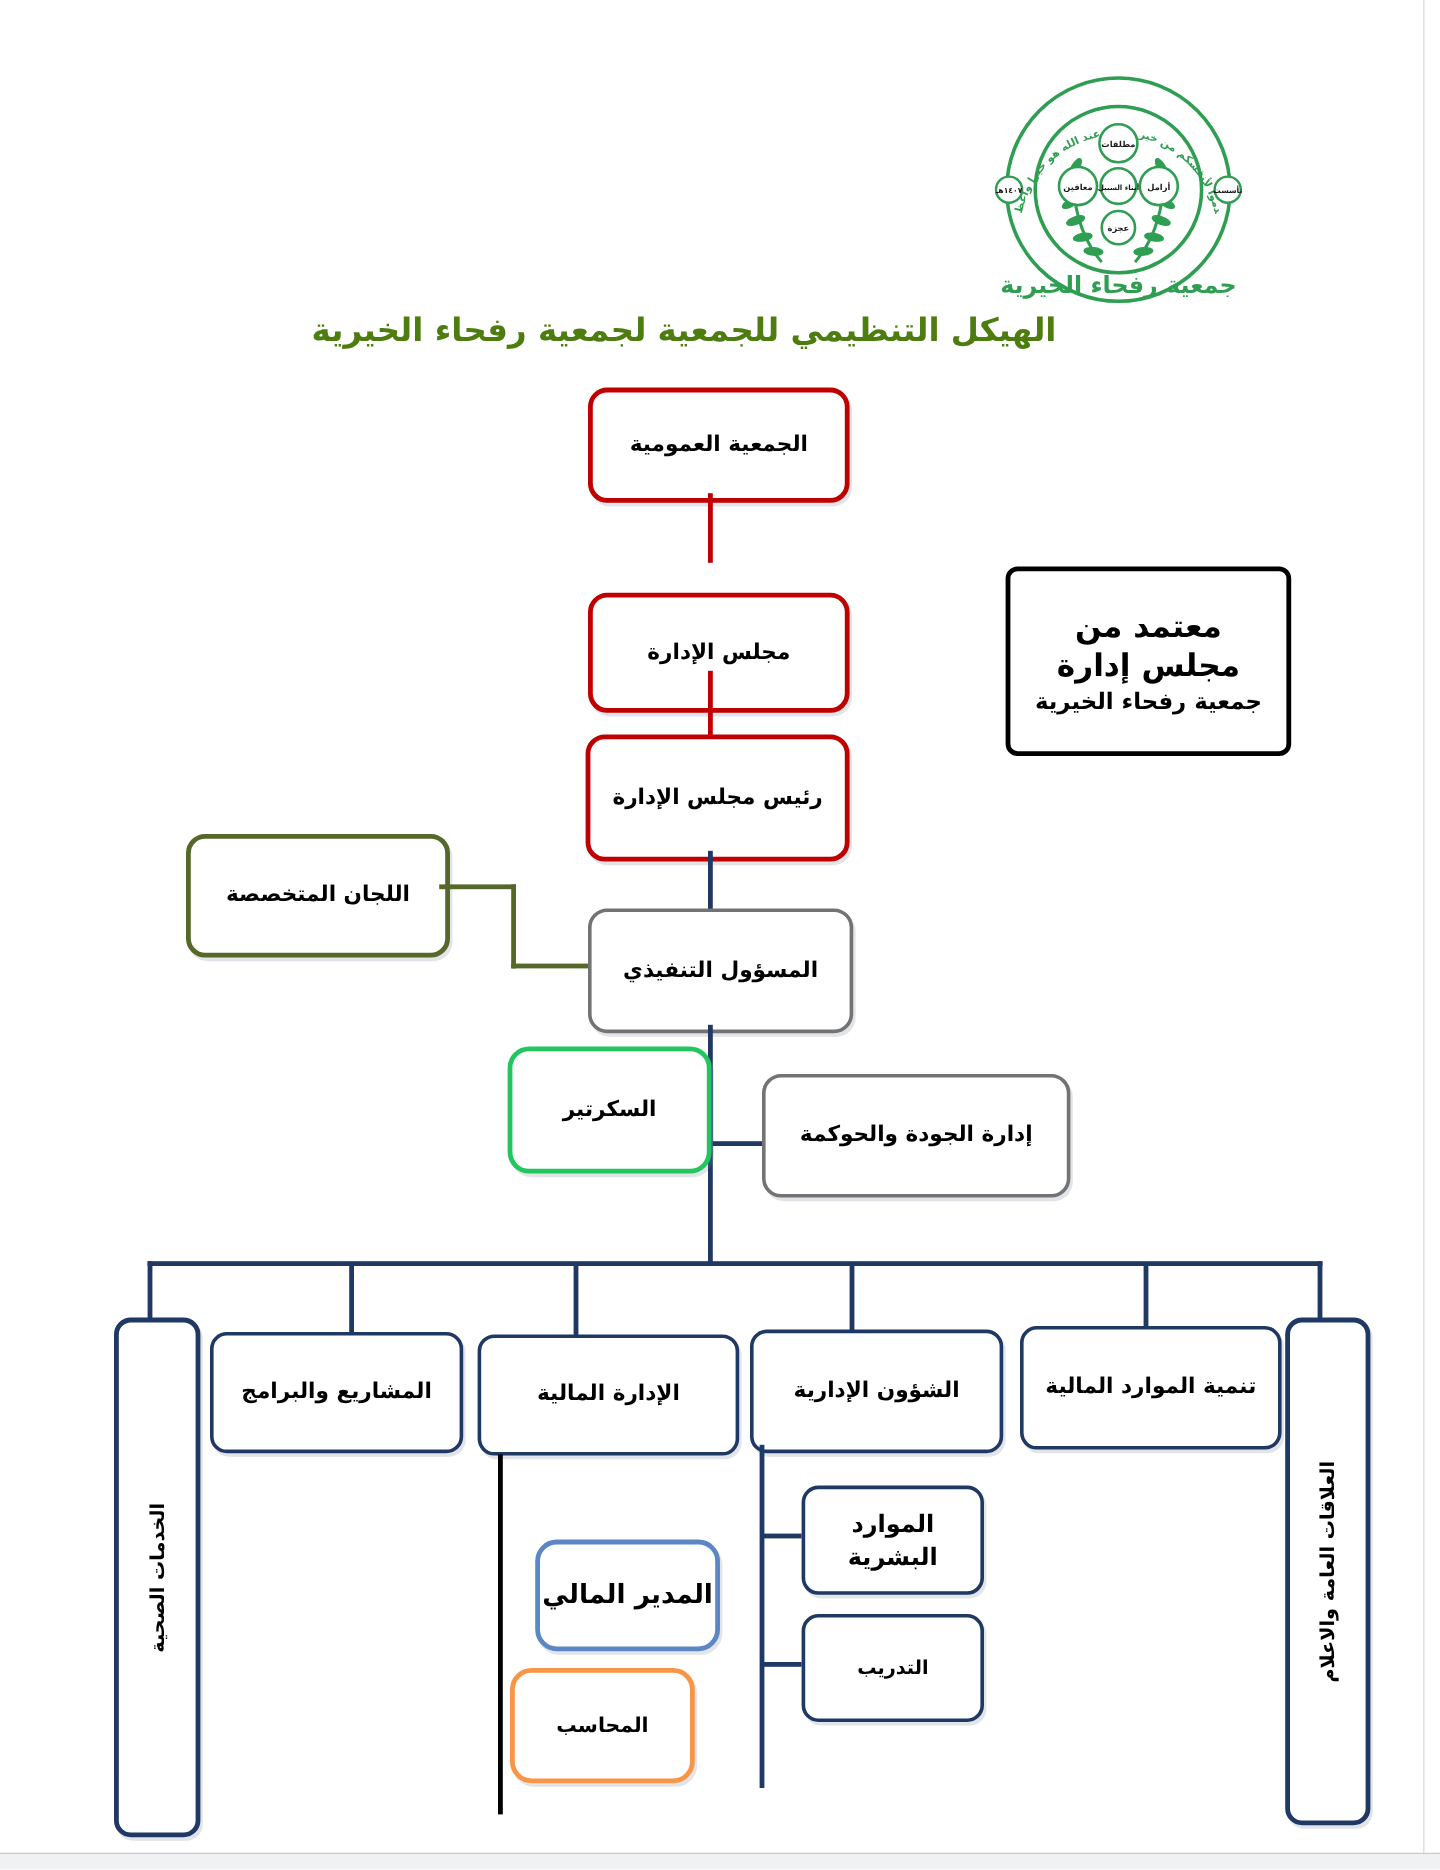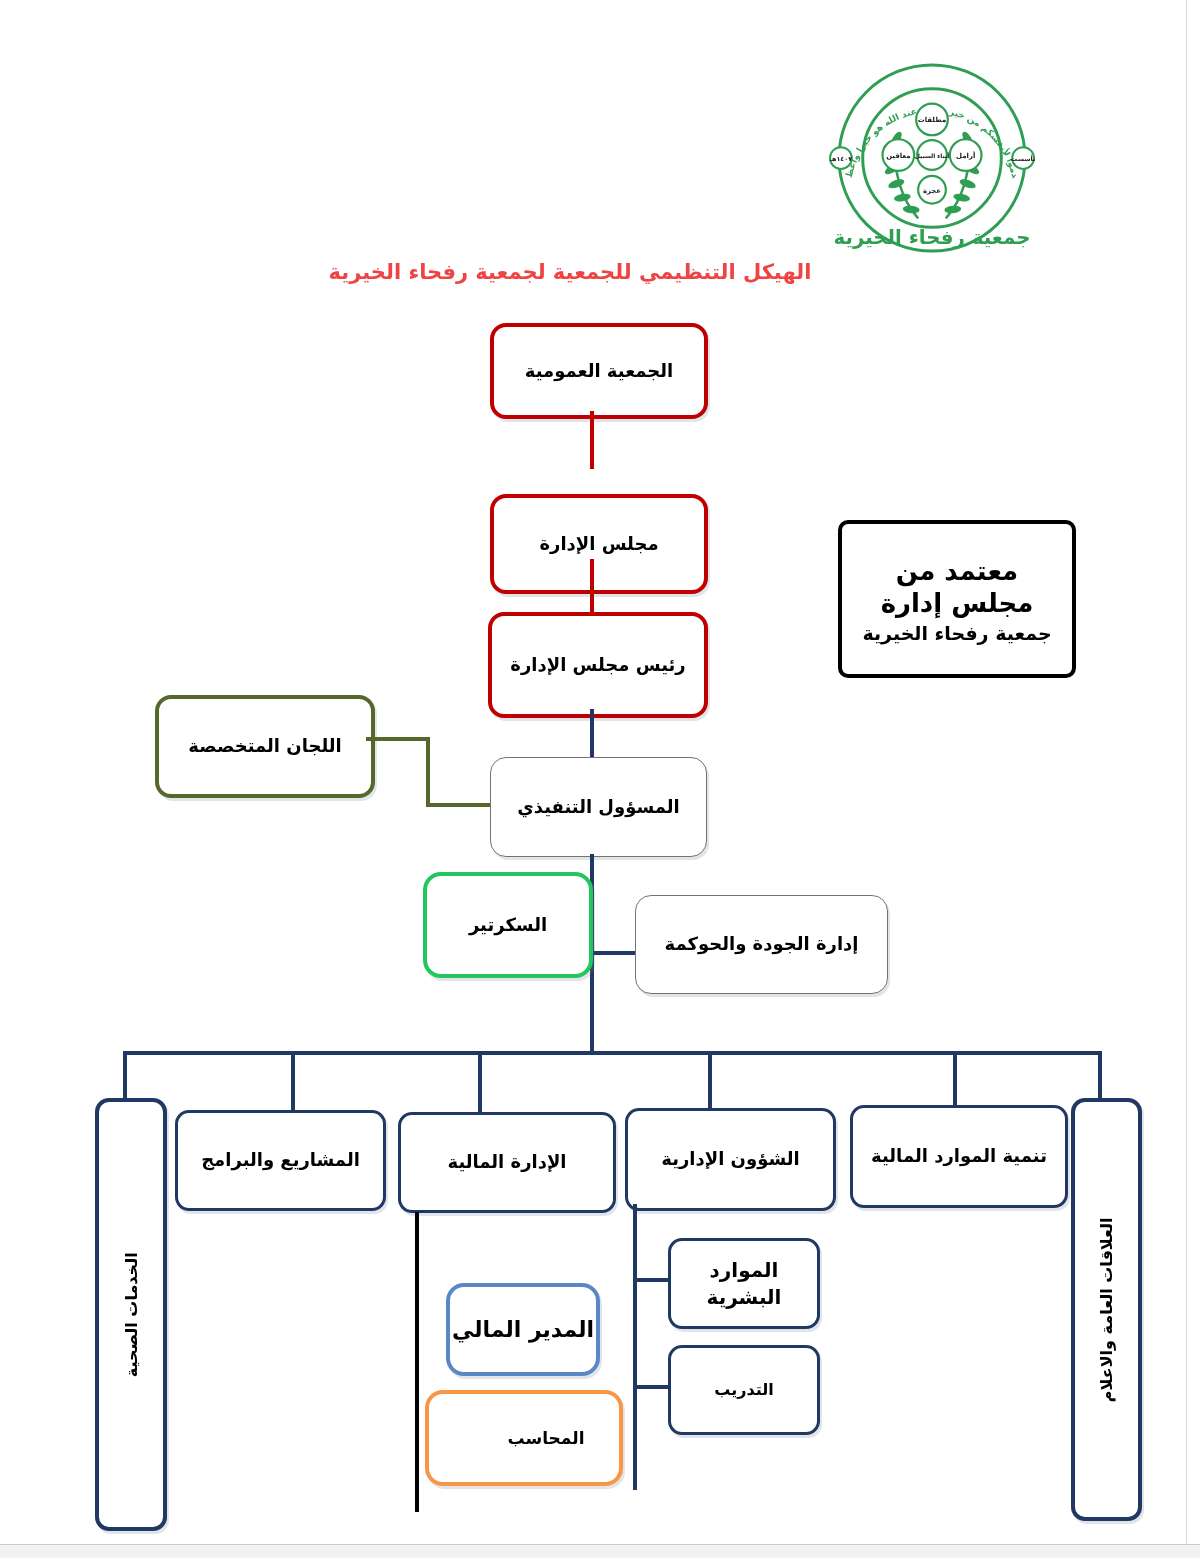--- a/index.html
+++ b/index.html
@@ -6,40 +6,40 @@
   .canvas{
     position:relative;width:1200px;height:1558px;background:#ffffff;
     font-family:"DejaVu Sans",sans-serif;overflow:hidden;direction:rtl;
   }
   .node{
     position:absolute;background:#ffffff;display:flex;align-items:center;justify-content:center;
     text-align:center;font-weight:bold;color:#000;font-size:18px;line-height:1.35;
     border-radius:16px;box-shadow:2px 3px 0 rgba(120,130,150,.22);
   }
   .red{border:4px solid #c00000;}
-  .navy{border:1px solid #737373;}
+  .navy{border:3px solid #737373;}
   .navy-thin{border:3px solid #1f3864;border-radius:14px;}
   .olive{border:4px solid #55682a;}
   .lblue{border:4px solid #22c55e;border-radius:18px;}
   .mblue{border:4px solid #5b87c5;border-radius:18px;}
   .orange{border:4px solid #f79646;border-radius:18px;}
   .vnode .vtext{transform:rotate(-90deg);white-space:nowrap;font-size:16px;}
   .line{position:absolute;}
   .l-red{background:#c00000;}
   .l-navy{background:#1f3864;}
   .l-olive{background:#55682a;}
   .l-black{background:#000000;}
   .title{
     position:absolute;left:250px;top:260px;width:640px;text-align:center;
-    font-size:21px;font-weight:bold;color:#ef4444;direction:rtl;
+    font-size:27px;font-weight:bold;color:#4d7c0f;direction:rtl;
   }
   .approved{
     position:absolute;left:838px;top:472px;width:230px;height:150px;background:#fff;
     border:4px solid #000;border-radius:10px;display:flex;flex-direction:column;
-    align-items:center;justify-content:center;font-weight:bold;color:#000;direction:rtl;margin-top:48px;
+    align-items:center;justify-content:center;font-weight:bold;color:#000;direction:rtl;
   }
   .approved .big{font-size:26px;line-height:1.25;}
   .approved .small{font-size:19px;margin-top:2px;}
   .edge-right{position:absolute;left:1186px;top:0;width:1px;height:1558px;background:#d8d8d8;}
   .bottom-strip{position:absolute;left:0;top:1544px;width:1200px;height:14px;background:#eff1f3;border-top:1px solid #c8ccd0;}
   .logo{position:absolute;left:823px;top:60px;width:218px;height:202px;}
 </style>
 </head>
 <body>
 
@@ -137,21 +137,21 @@
   <div class="node navy-thin" style="left:398px;top:1112px;width:212px;height:95px;">الإدارة المالية</div>
   <div class="node navy-thin" style="left:175px;top:1110px;width:205px;height:95px;">المشاريع والبرامج</div>
   <div class="node navy-thin" style="left:850px;top:1105px;width:212px;height:97px;">تنمية الموارد المالية</div>
   <div class="node navy-thin" style="left:625px;top:1108px;width:205px;height:97px;">الشؤون الإدارية</div>
   <div class="node navy-thin vnode" style="left:1071px;top:1098px;width:63px;height:415px;border-width:4px;">
     <span class="vtext">العلاقات العامة والاعلام</span>
   </div>
 
   <div class="line l-black" style="left:415px;top:1212px;width:4px;height:300px;"></div>
   <div class="node mblue" style="left:446px;top:1283px;width:146px;height:85px;font-size:22px;">المدير المالي</div>
-  <div class="node orange" style="left:425px;top:1390px;width:146px;height:88px;font-size:17px;padding-left:44px;">المحاسب</div>
+  <div class="node orange" style="left:425px;top:1390px;width:146px;height:88px;font-size:17px;">المحاسب</div>
 
   <div class="line l-navy" style="left:633px;top:1204px;width:4px;height:286px;"></div>
   <div class="line l-navy" style="left:635px;top:1278px;width:33px;height:4px;"></div>
   <div class="node navy-thin" style="left:668px;top:1238px;width:146px;height:85px;font-size:20px;">الموارد البشرية</div>
   <div class="line l-navy" style="left:635px;top:1385px;width:33px;height:4px;"></div>
   <div class="node navy-thin" style="left:668px;top:1345px;width:146px;height:84px;font-size:16px;">التدريب</div>
 
   <div class="edge-right"></div>
   <div class="bottom-strip"></div>
 

